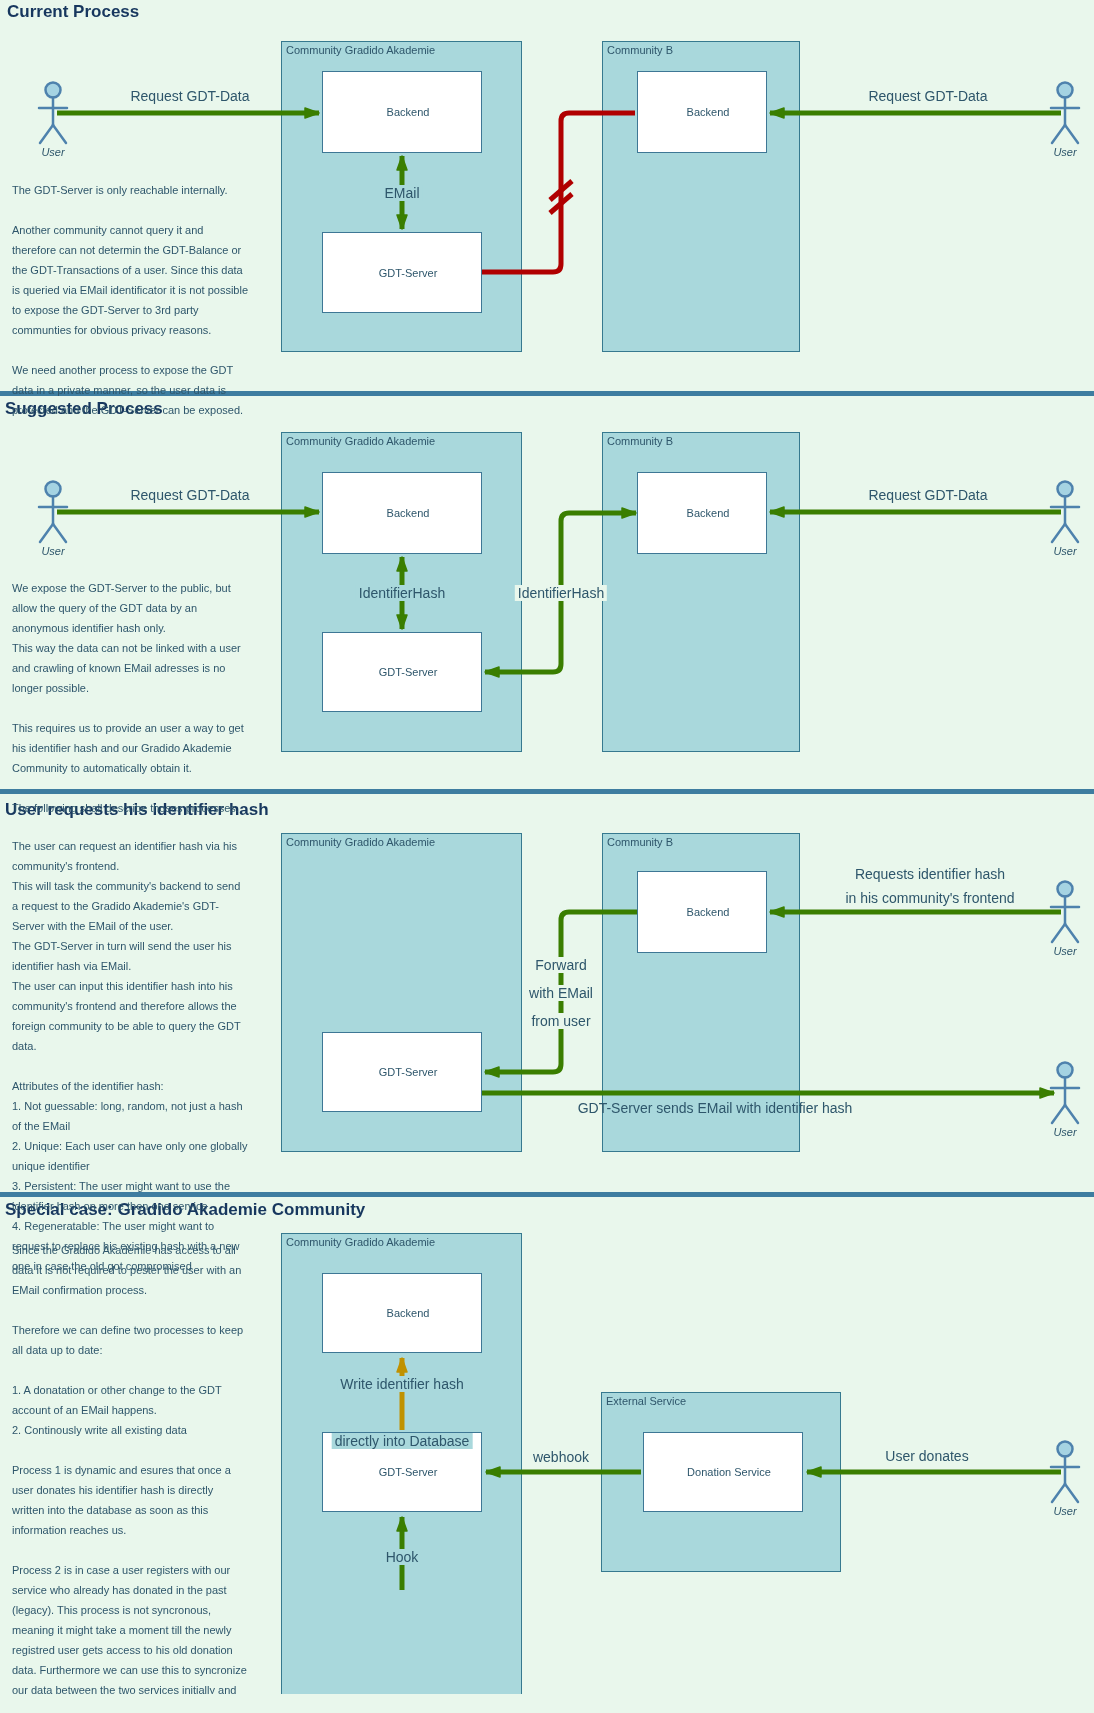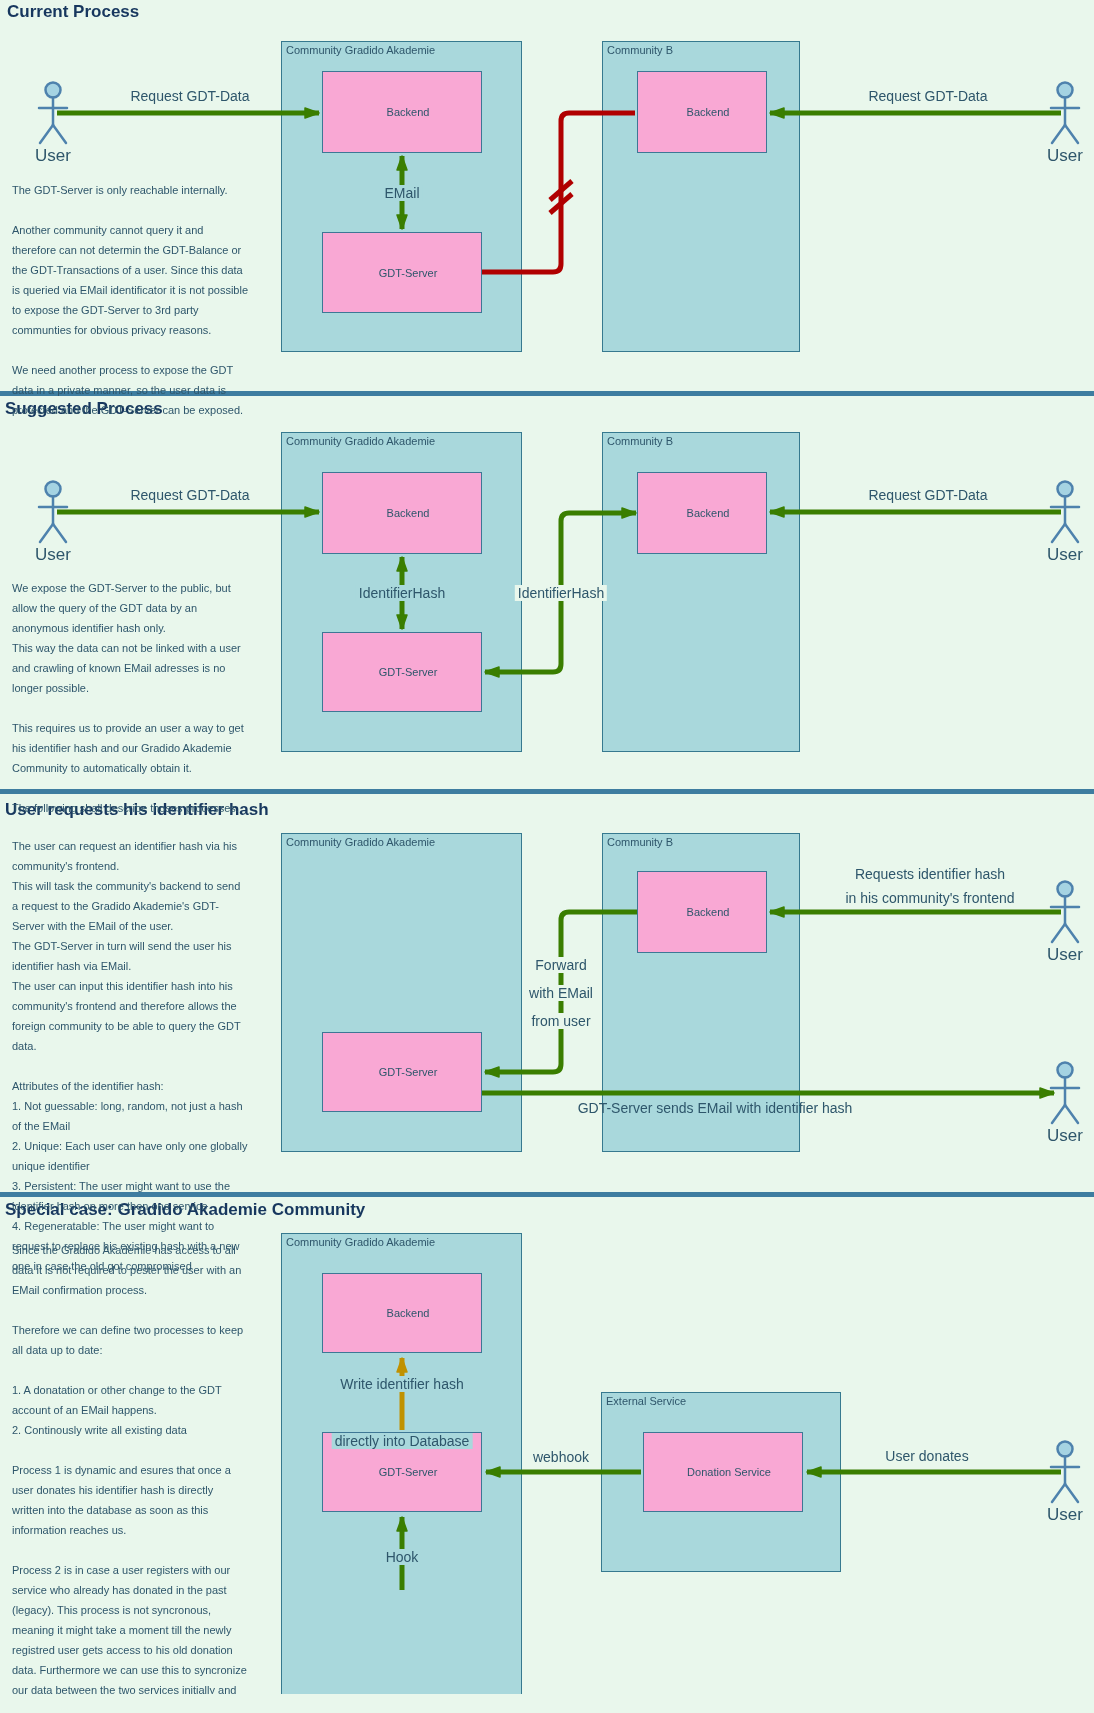--- a/index.html
+++ b/index.html
@@ -3,28 +3,28 @@
 <meta charset="utf-8">
 <style>
   html,body{margin:0;padding:0;background:#e9f7ec;}
   #page{position:relative;width:1094px;height:1694px;background:#e9f7ec;overflow:hidden;
         font-family:"Liberation Sans",sans-serif;}
   .h2{position:absolute;font-size:17px;font-weight:bold;color:#17375e;white-space:nowrap;}
   .body{position:absolute;font-size:11px;line-height:20px;color:#2e566b;white-space:pre-line;width:278px;}
   .divider{position:absolute;left:0;width:1094px;height:5px;background:#3e7da0;}
   .community{position:absolute;background:#a9d8dc;border:1px solid #36798f;box-sizing:border-box;}
   .clabel{font-size:11px;color:#2e566b;padding:2px 4px;white-space:nowrap;}
-  .node{position:absolute;background:#f9a8d4;border:1px solid #3e7795;box-sizing:border-box;
+  .node{position:absolute;background:#ffffff;border:1px solid #3e7795;box-sizing:border-box;
         display:flex;align-items:center;justify-content:center;font-size:11px;color:#2e566b;text-align:center;padding-left:12px;}
   svg#overlay{position:absolute;left:0;top:0;z-index:3;pointer-events:none;}
   .alabel{position:absolute;transform:translate(-50%,-50%);font-size:14px;color:#2e566b;
           white-space:nowrap;z-index:4;}
   .bg-teal{background:#a9d8dc;padding:0 3px;}
   .bg-page{background:#e9f7ec;padding:0 3px;}
-  .ulabel{position:absolute;transform:translate(-50%,0);font-size:17px;color:#2e566b;z-index:4;white-space:nowrap;}
+  .ulabel{position:absolute;transform:translate(-50%,0);font-size:11px;color:#2e566b;z-index:4;white-space:nowrap;font-style:italic;}
   .fig line{stroke:#4e82ad;stroke-width:2.5;stroke-linecap:round;}
   .fig circle{fill:#a5d3e2;stroke:#4e82ad;stroke-width:2.5;}
   .gline{stroke:#3a7e00;stroke-width:5;fill:none;}
   .rline{stroke:#b00000;stroke-width:5;fill:none;}
   .yline{stroke:#c09100;stroke-width:5;fill:none;}
 </style>
 </head>
 <body>
 
 <div id="page">

